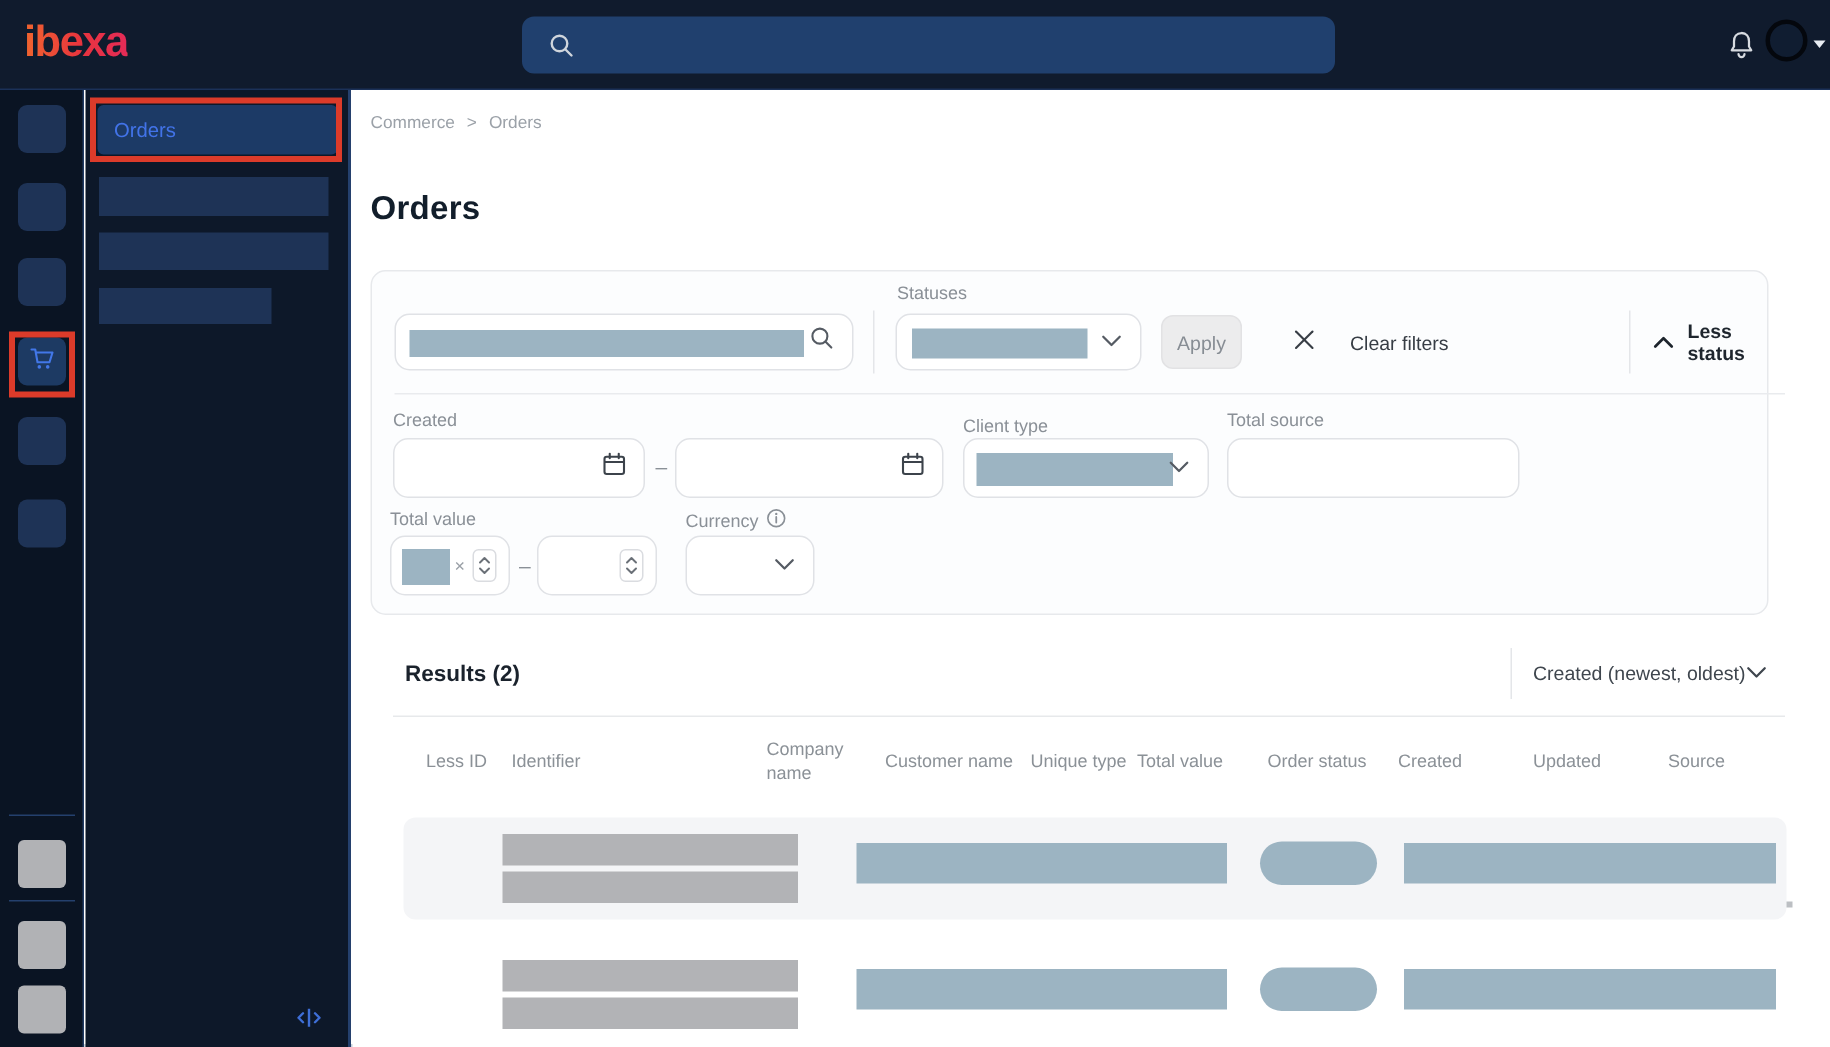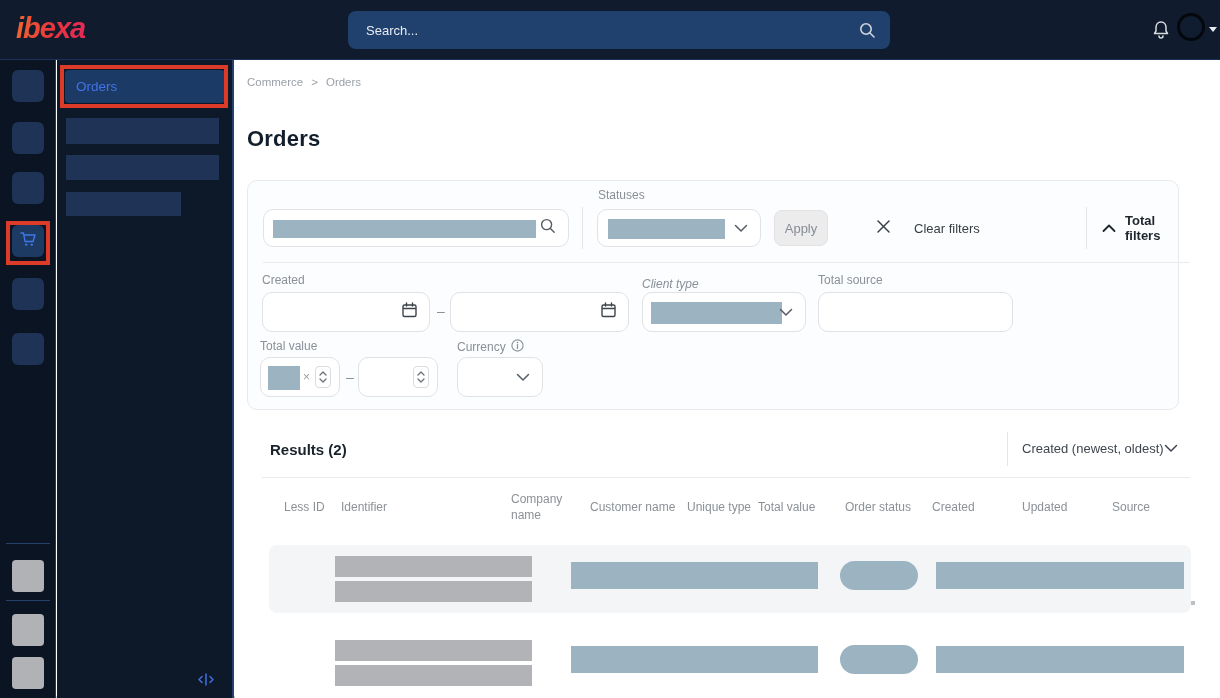--- a/index.html
+++ b/index.html
@@ -7,21 +7,21 @@
   body { font-family:"Liberation Sans", sans-serif; }
   .screen{
     position:relative; width:1220px; height:698px; background:#fff;
     overflow:hidden;
     box-shadow: inset 0 0 0 2px #c7d0da;
   }
   
   .topbar{ position:absolute; left:0; top:0; width:100%; height:60px;
     background:#101b2d; border-bottom:1px solid #1b3158; }
   .logo{ position:absolute; left:16px; top:12px; font-size:29px; font-weight:700;
-    font-style:italic; letter-spacing:-1px;
+    letter-spacing:-1px;
     background:linear-gradient(90deg,#f0652f 0%,#e8343e 55%,#e42b57 100%);
     -webkit-background-clip:text; background-clip:text; color:transparent; }
   .gsearch{ position:absolute; left:348px; top:11px; width:542px; height:38px;
     background:#20406e; border-radius:8px; display:flex; align-items:center;
     padding:0 14px 0 18px; }
   .gsearch-text{ flex:1; color:#e8ecf2; font-size:13px; }
   .gsearch svg{ display:block; }
   .bell{ position:absolute; left:1152px; top:20px; }
   .avatar{ position:absolute; left:1177px; top:13px; width:28px; height:28px;
     border-radius:50%; background:#101d31; border:3px solid #04070d; }
@@ -89,21 +89,20 @@
 </style>
 </head>
 <body>
 
 <div class="screen">
 
   <div class="topbar">
     <div class="logo">ibexa</div>
 
     <div class="gsearch">
-      <span class="gsearch-text">Search...</span>
       <span>
         <svg width="17" height="17" viewBox="0 0 17 17">
             <circle cx="7" cy="7" r="5.2" fill="none" stroke="#cfd5dc" stroke-width="1.6"></circle>
             <line x1="11" y1="11" x2="15" y2="15" stroke="#cfd5dc" stroke-width="1.6" stroke-linecap="round"></line>
           </svg>
       </span>
     </div>
 
     <span class="bell">
       <svg width="18" height="20" viewBox="0 0 18 20">
@@ -191,39 +190,39 @@
           <svg width="14" height="9" viewBox="0 0 14 9">
               <path d="M1.5 1.5 L7 7 L12.5 1.5" fill="none" stroke="#555b63" stroke-width="1.5" stroke-linecap="round" stroke-linejoin="round"></path>
             </svg>
         </span>
       </div>
 
       <div class="apply-btn">
         <span>Apply</span>
       </div>
 
-      <div class="txt-btn" style="left:628px; top:29px;gap:23px;">
+      <div class="txt-btn" style="left:614px; top:29px;gap:23px;">
         <span>
           <svg width="15" height="15" viewBox="0 0 15 15">
               <line x1="2" y1="2" x2="13" y2="13" stroke="#373d45" stroke-width="1.4" stroke-linecap="round"></line>
               <line x1="13" y1="2" x2="2" y2="13" stroke="#373d45" stroke-width="1.4" stroke-linecap="round"></line>
             </svg>
         </span>
         <span>Clear filters</span>
       </div>
 
       <div class="vdiv" style="left:838px; top:26px; height:42px;"></div>
 
       <div class="txt-btn less-btn" style="left:854px; top:29px;">
         <span>
           <svg width="14" height="9" viewBox="0 0 14 9">
               <path d="M1.5 7 L7 1.5 L12.5 7" fill="none" stroke="#1e252d" stroke-width="1.8" stroke-linecap="round" stroke-linejoin="round"></path>
             </svg>
         </span>
-        <span>Total filters</span>
+        <span>Less status</span>
       </div>
 
       <div class="hdiv" style="left:15px; top:81px; width:927px;"></div>
 
       <div class="flabel" style="left:14px; top:92px;">Created</div>
       <div class="finput" style="left:14px; top:111px; width:168px; height:40px;">
         <span class="cal-icon">
           <svg width="17" height="17" viewBox="0 0 17 17">
               <rect x="2" y="3.5" width="13" height="11.5" rx="1.5" fill="none" stroke="#3c434b" stroke-width="1.4"></rect>
               <line x1="2" y1="7" x2="15" y2="7" stroke="#3c434b" stroke-width="1.4"></line>
@@ -237,21 +236,21 @@
         <span class="cal-icon">
           <svg width="17" height="17" viewBox="0 0 17 17">
               <rect x="2" y="3.5" width="13" height="11.5" rx="1.5" fill="none" stroke="#3c434b" stroke-width="1.4"></rect>
               <line x1="2" y1="7" x2="15" y2="7" stroke="#3c434b" stroke-width="1.4"></line>
               <line x1="5.5" y1="1.5" x2="5.5" y2="4.5" stroke="#3c434b" stroke-width="1.4" stroke-linecap="round"></line>
               <line x1="11.5" y1="1.5" x2="11.5" y2="4.5" stroke="#3c434b" stroke-width="1.4" stroke-linecap="round"></line>
             </svg>
         </span>
       </div>
 
-      <div class="flabel" style="left:394px; top:96px;font-style:italic;">Client type</div>
+      <div class="flabel" style="left:394px; top:96px;">Client type</div>
       <div class="finput" style="left:394px; top:111px; width:164px; height:40px;">
         <div class="ph-blue" style="position:absolute; left:8px; top:9px; width:131px; height:22px;"></div>
         <span class="sel-chevron">
           <svg width="14" height="9" viewBox="0 0 14 9">
               <path d="M1.5 1.5 L7 7 L12.5 1.5" fill="none" stroke="#555b63" stroke-width="1.5" stroke-linecap="round" stroke-linejoin="round"></path>
             </svg>
         </span>
       </div>
 
       <div class="flabel" style="left:570px; top:92px;">Total source</div>

